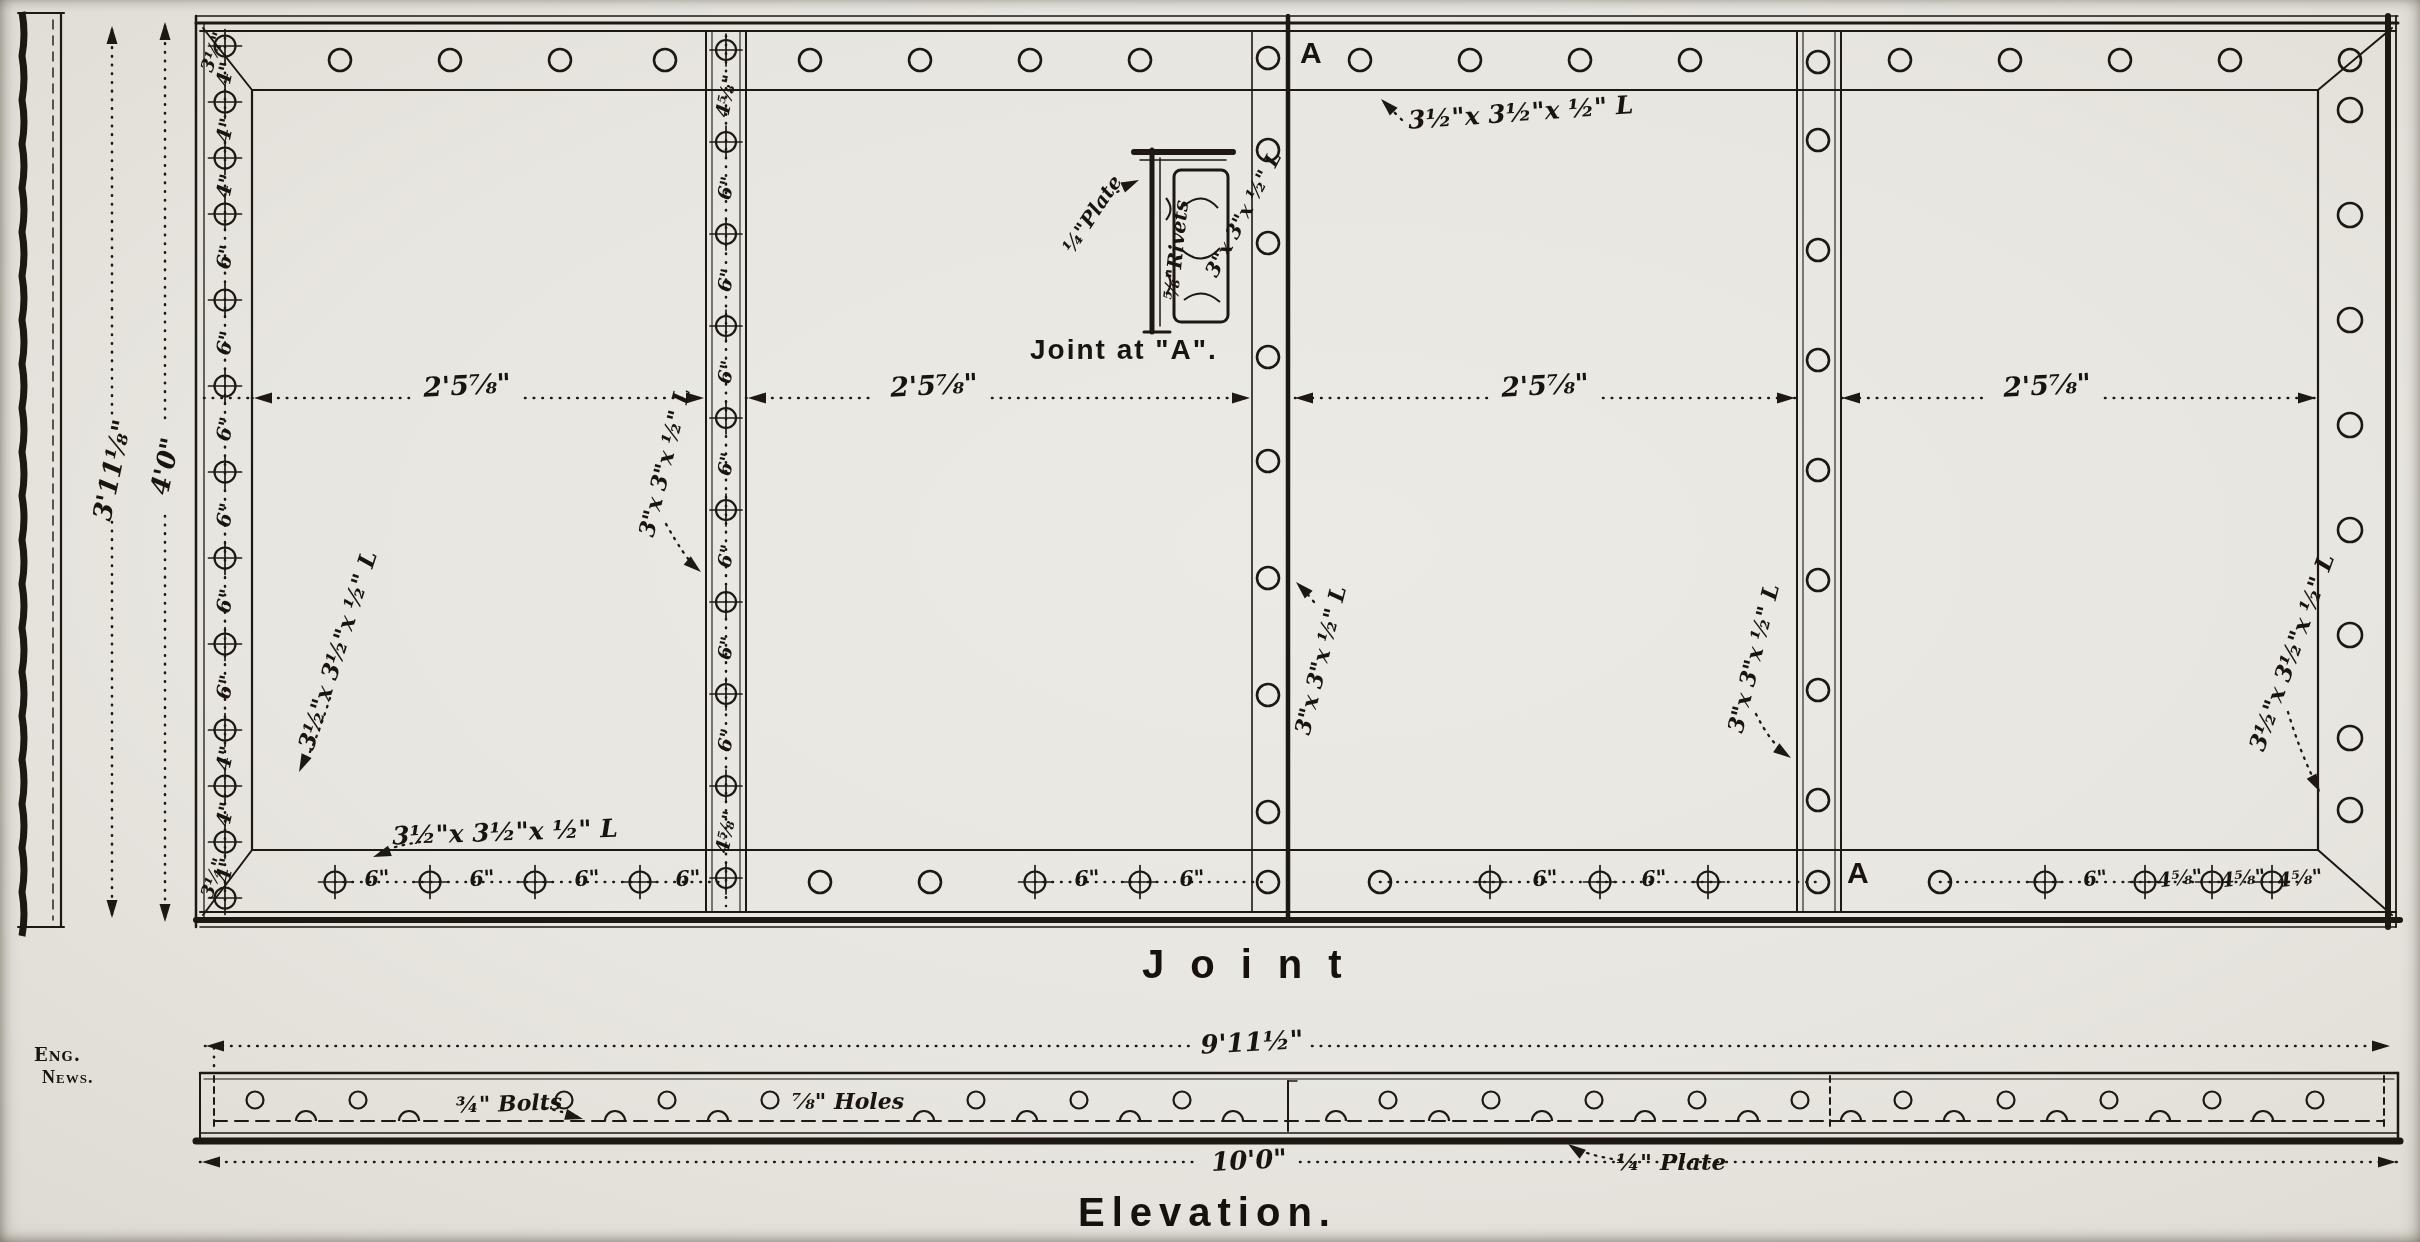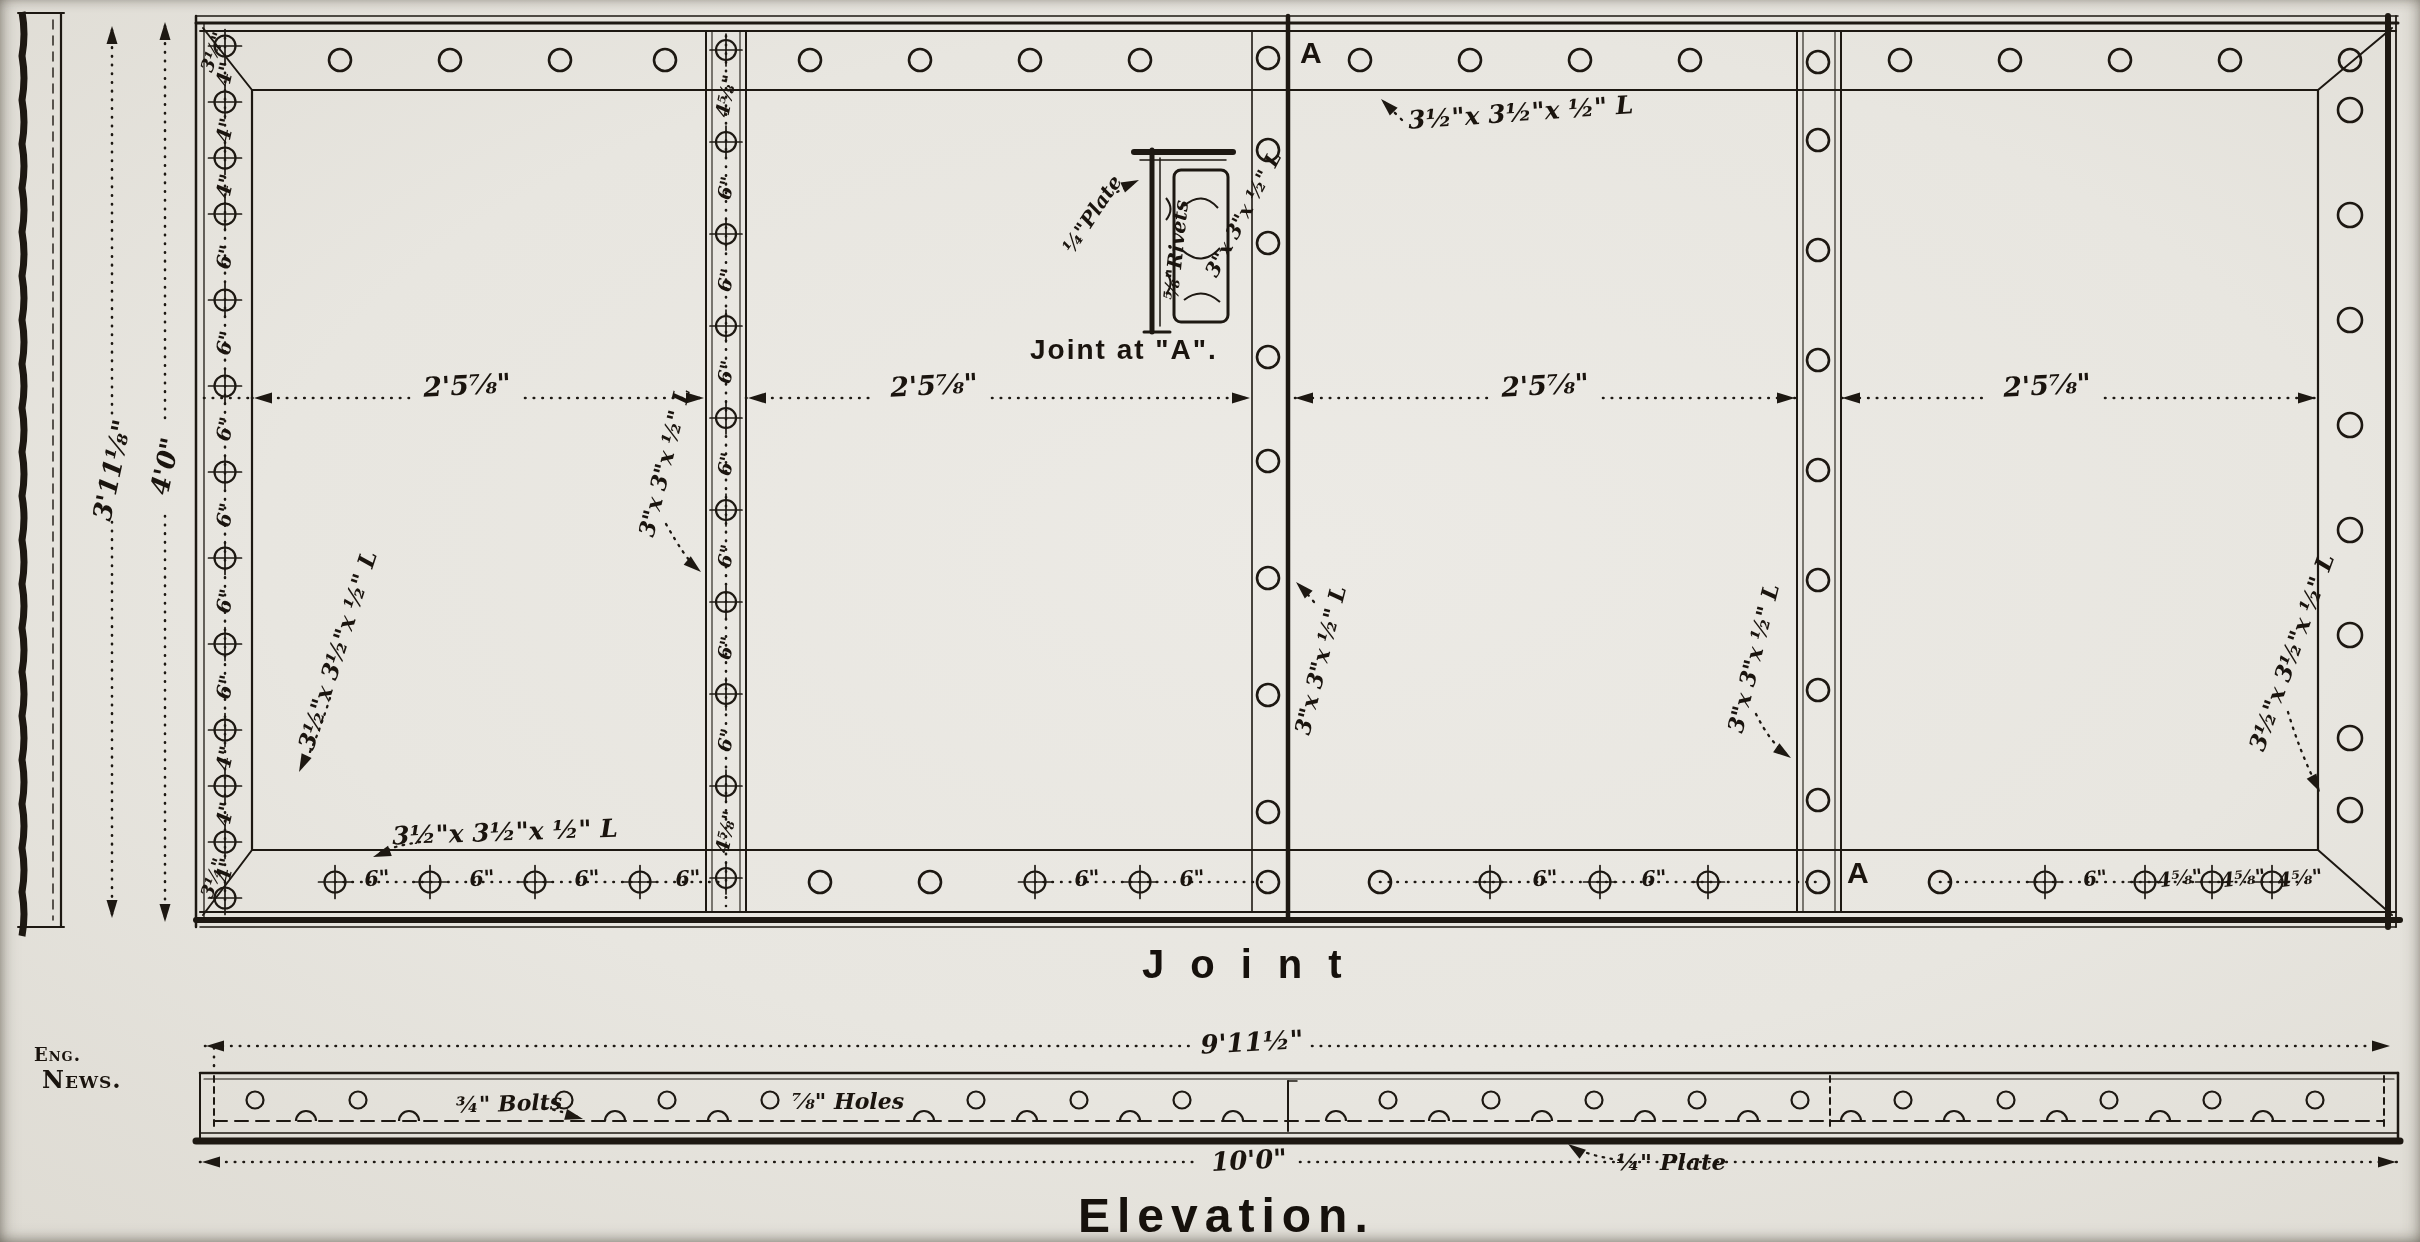--- a/index.html
+++ b/index.html
@@ -331,24 +331,24 @@
       <line x1="1300" y1="1162" x2="2398" y2="1162" stroke="#1d1812" stroke-width="2.6" stroke-linecap="round" stroke-dasharray="0.5 8.2"></line>
       <polygon points="202,1162 220,1156.5 220,1167.5" fill="#1d1812"></polygon>
       <polygon points="2396,1162 2378,1167.5 2378,1156.5" fill="#1d1812"></polygon>
       <path d="M545,1108 Q565,1112 578,1117" fill="none" stroke="#1d1812" stroke-width="2.3" stroke-dasharray="1.5 6.5" stroke-linecap="round"></path>
       <polygon points="583,1119 564.1898303787328,1119.6538492327445 567.0368398748607,1109.028665143565" fill="#1d1812"></polygon>
       <path d="M1620,1160 Q1590,1156 1572,1147" fill="none" stroke="#1d1812" stroke-width="2.3" stroke-dasharray="1.5 6.5" stroke-linecap="round"></path>
       <polygon points="1568,1144 1585.8994071971326,1149.8190396107293 1579.590066397271,1158.8297120979082" fill="#1d1812"></polygon>
     </svg>
 
   <div class="lbl credit" style="left:34px;top:1046px;font-size:18px;">Eng.</div>
-  <div class="lbl credit" style="left:42px;top:1068px;font-size:24px;">News.</div>
+  <div class="lbl credit" style="left:42px;top:1068px;font-size:18px;font-family:Liberation Serif, serif;">News.</div>
 
   <div class="lbl title" style="left:1142px;top:944px;font-size:40px;letter-spacing:26px;">Joint</div>
-  <div class="lbl title" style="left:1078px;top:1192px;font-size:48px;letter-spacing:7px;text-align:right;">Elevation.</div>
+  <div class="lbl title" style="left:1078px;top:1192px;font-size:40px;letter-spacing:7px;text-align:right;">Elevation.</div>
 
   <div class="lbl ctr" style="left:467px;top:385px;font-size:27px;transform:translate(-50%,-50%) rotate(-3deg);">2'5⅞"</div>
   <div class="lbl ctr" style="left:934px;top:385px;font-size:27px;transform:translate(-50%,-50%) rotate(-3deg);">2'5⅞"</div>
   <div class="lbl ctr" style="left:1545px;top:385px;font-size:27px;transform:translate(-50%,-50%) rotate(-3deg);">2'5⅞"</div>
   <div class="lbl ctr" style="left:2047px;top:385px;font-size:27px;transform:translate(-50%,-50%) rotate(-3deg);">2'5⅞"</div>
 
   <div class="lbl ctr" style="left:112px;top:470px;font-size:26px;transform:translate(-50%,-50%) rotate(-78deg);">3'11⅛"</div>
   <div class="lbl ctr" style="left:165px;top:466px;font-size:26px;transform:translate(-50%,-50%) rotate(-78deg);">4'0"</div>
 
   <div class="lbl" style="left:1408px;top:100px;font-size:25px;transform:rotate(-4deg);">3½"x 3½"x ½" L</div>

